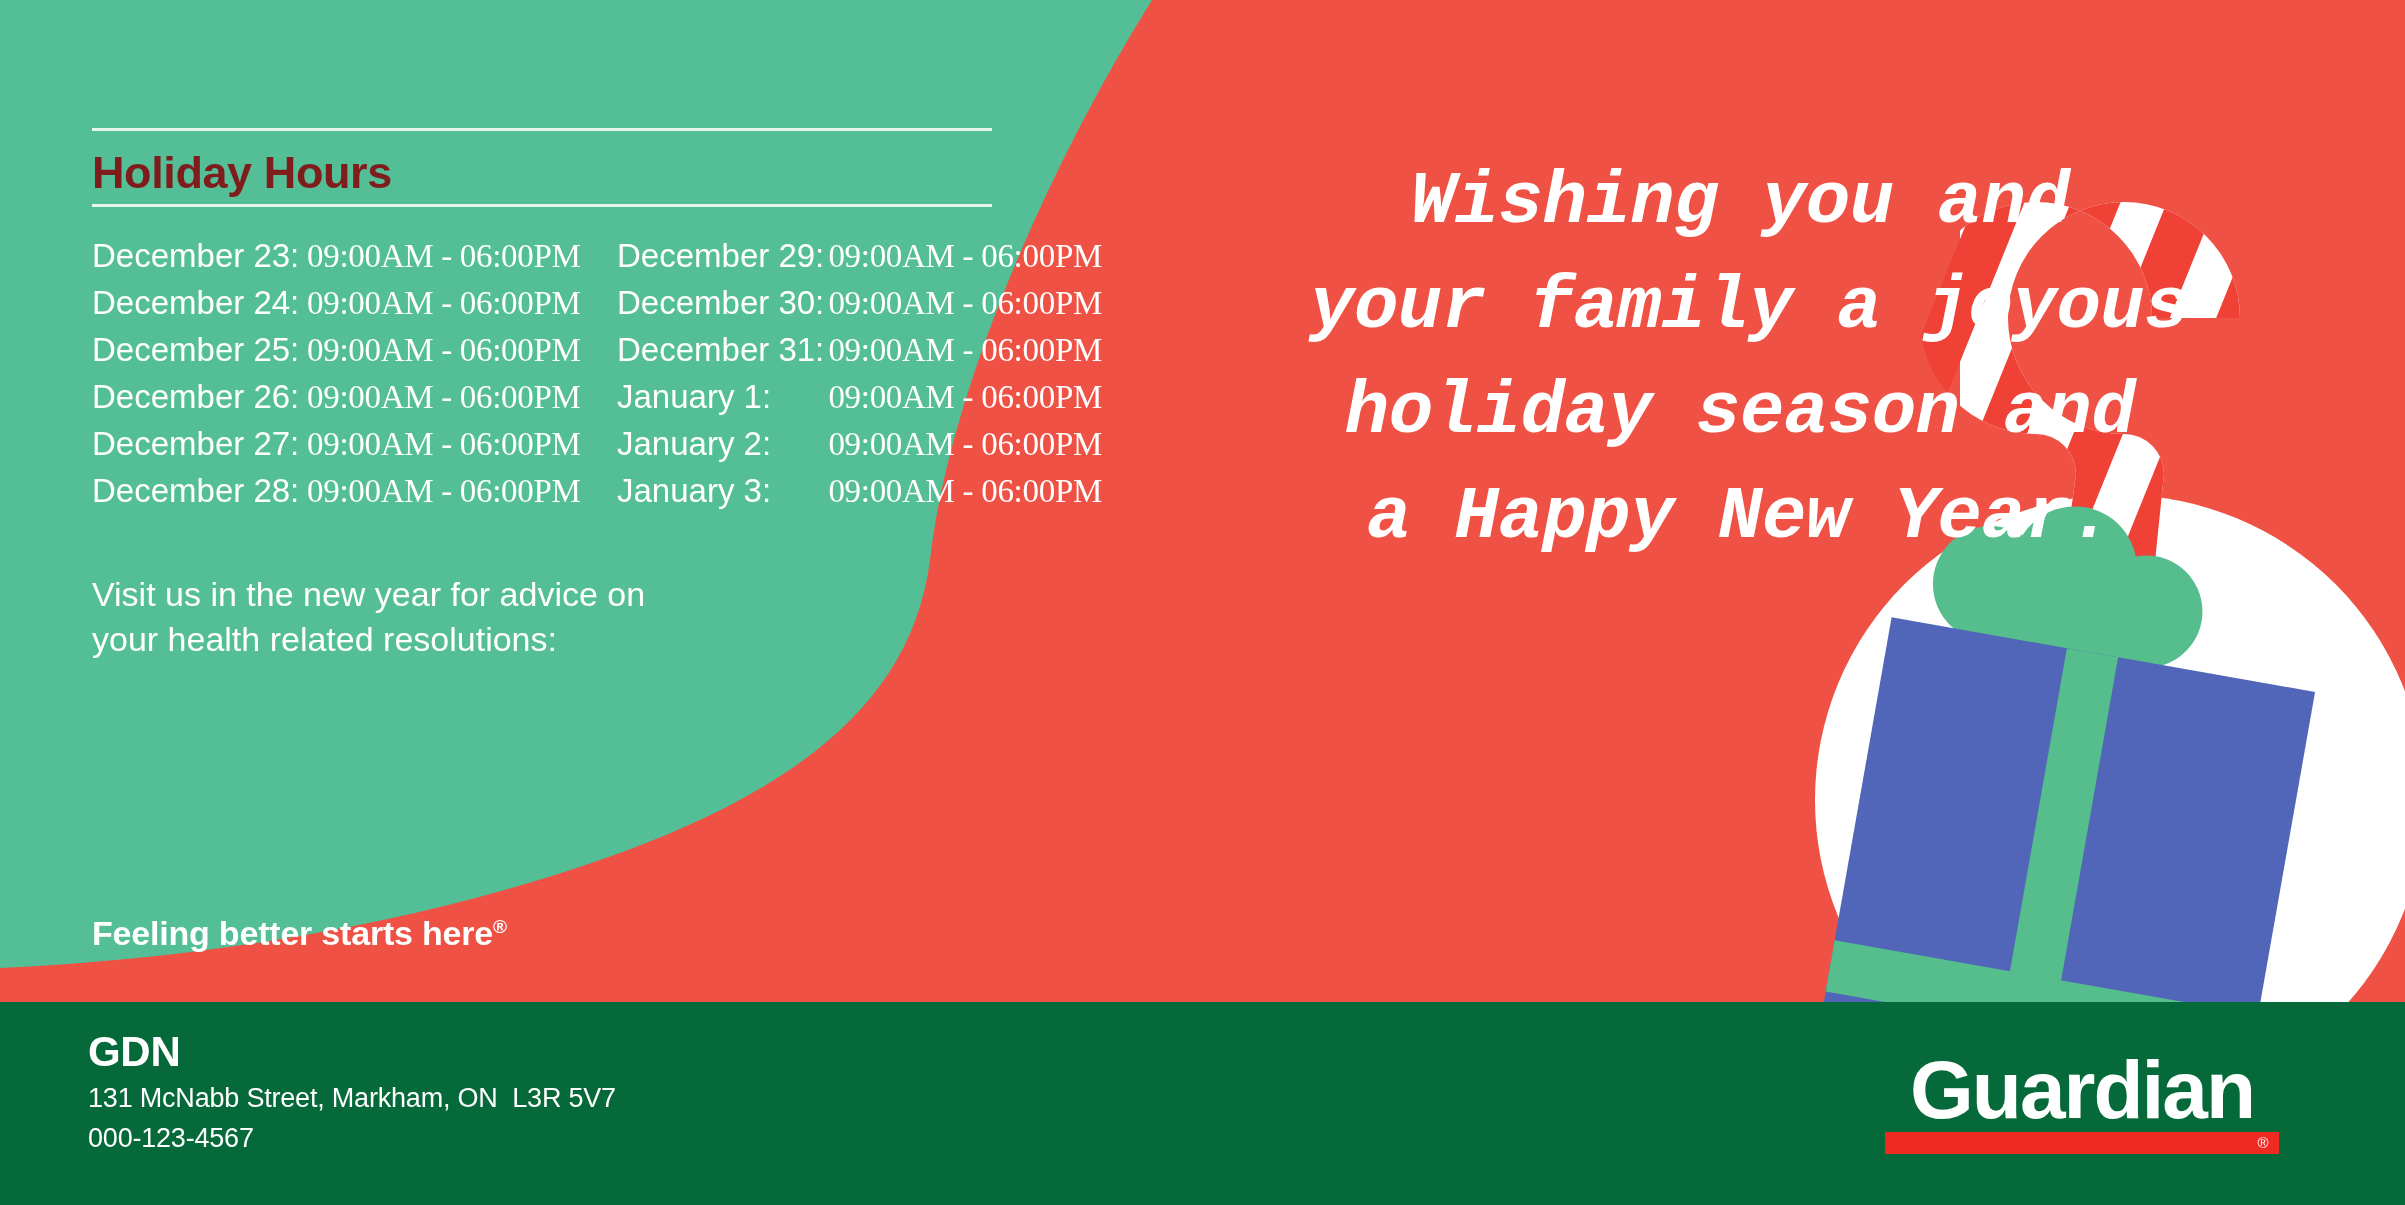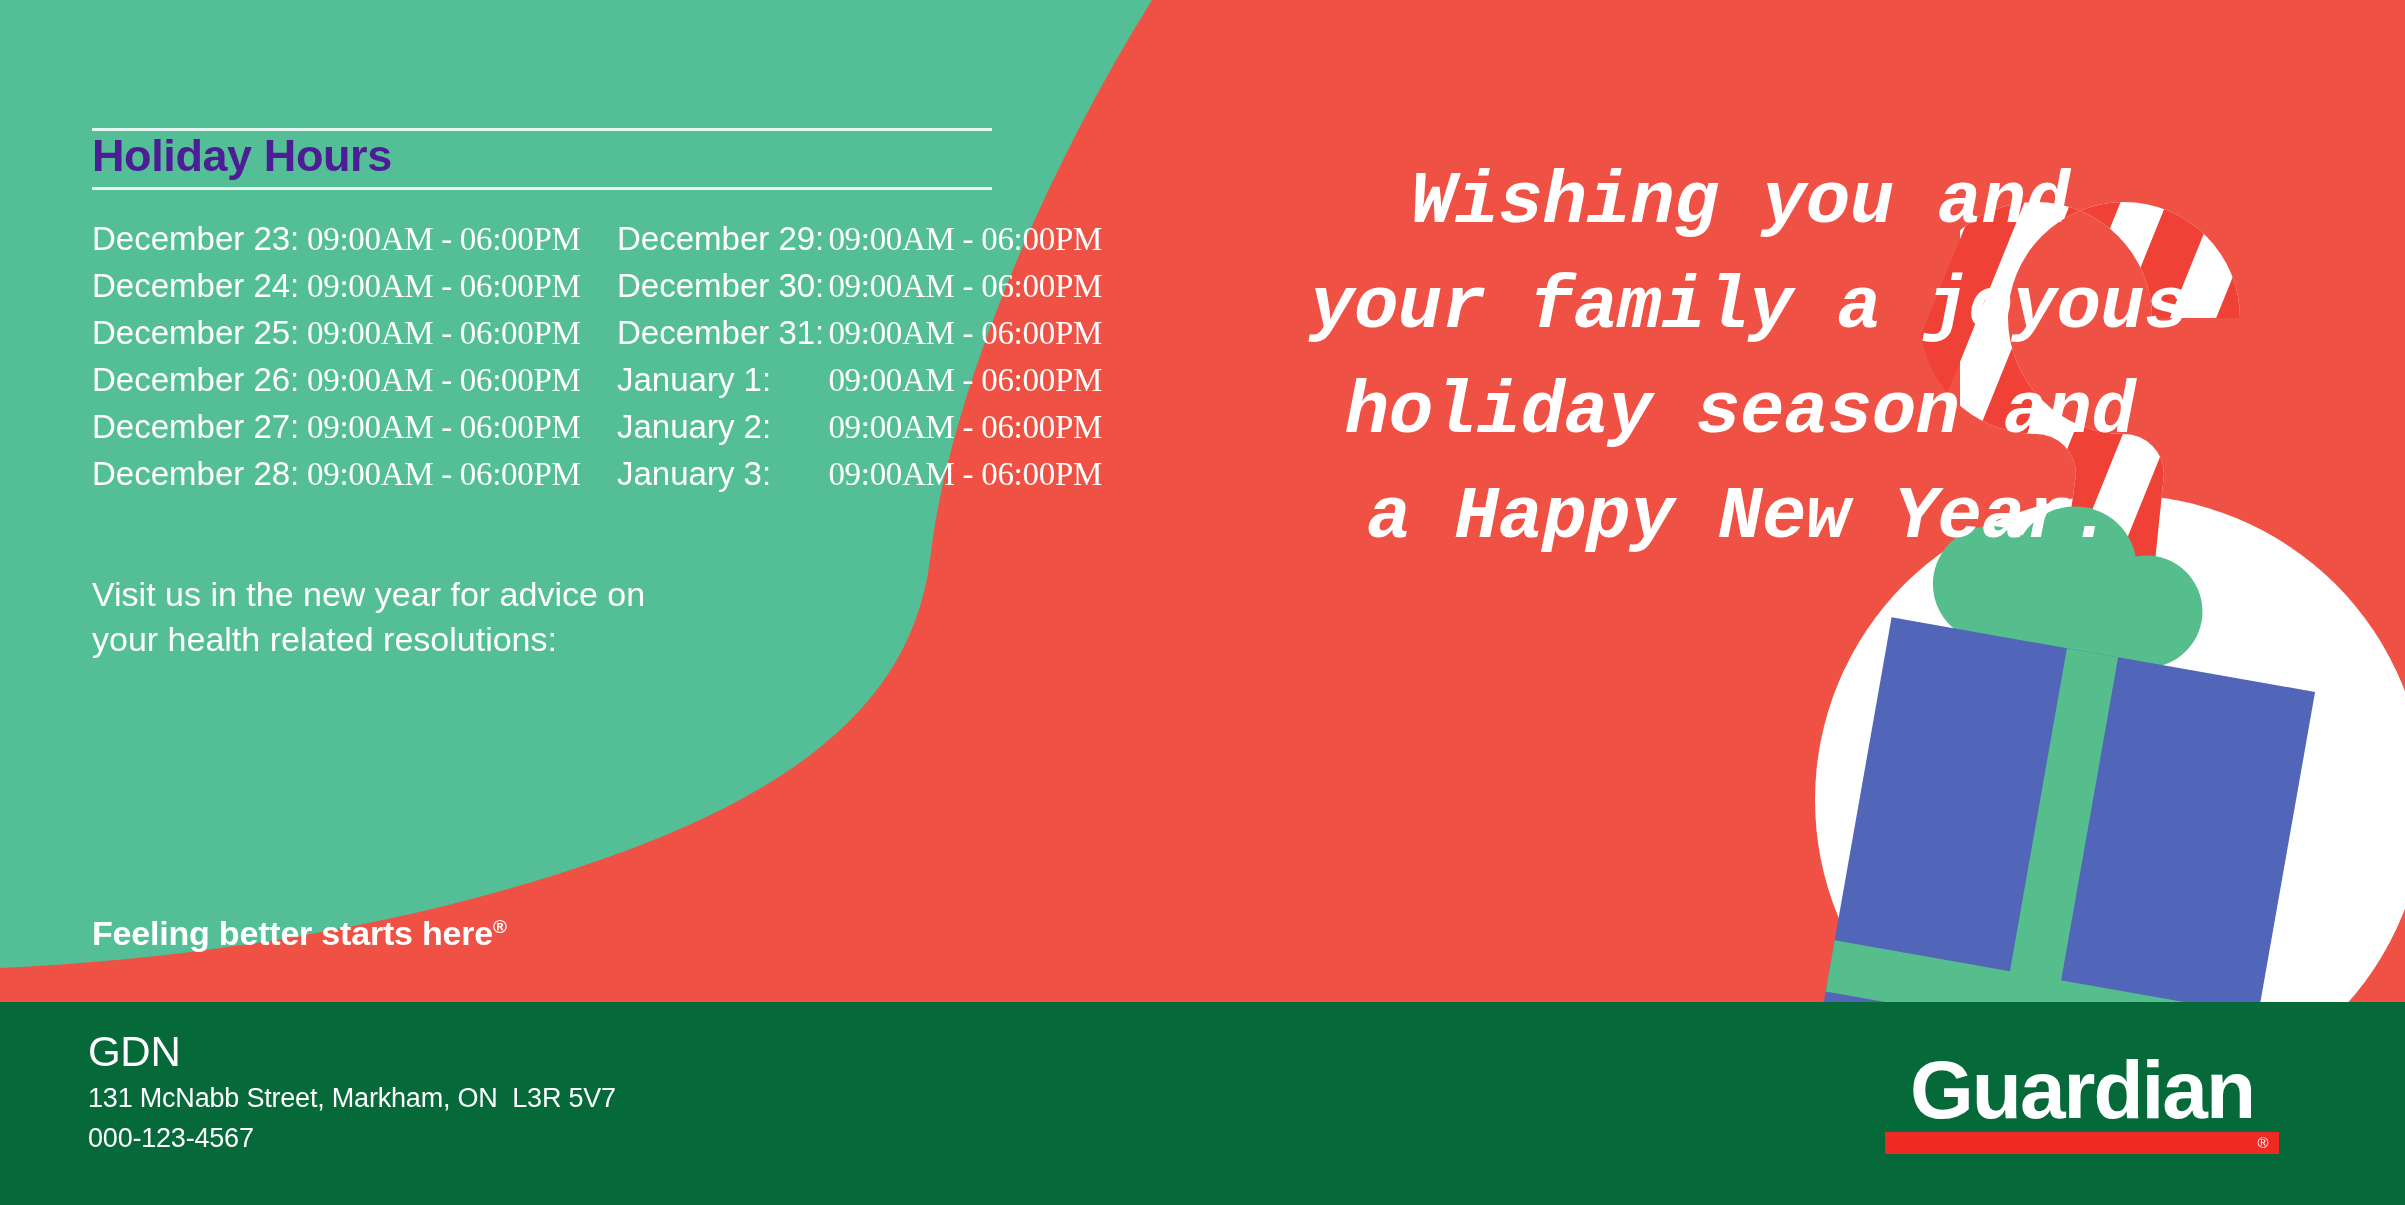--- a/index.html
+++ b/index.html
@@ -34,23 +34,23 @@
   }
   .rule {
     height: 3px;
     background: #ffffff;
     opacity: .85;
     width: 900px;
   }
   #hours-title {
     font-size: 45px;
     font-weight: bold;
-    color: #4c1d95;
+    color: #7f1d1d;
     letter-spacing: -0.4px;
-    padding: 1px 0 8px 0;
+    padding: 18px 0 8px 0;
     line-height: 1.05;
   }
   #hours-grid {
     margin-top: 30px;
     display: flex;
     gap: 12px;
     justify-content: flex-end;
   }
   .hours-col {
     display: flex;
@@ -134,21 +134,21 @@
     background: #06693a;
   }
   #store-block {
     position: absolute;
     left: 88px;
     top: 28px;
     color: #ffffff;
   }
   #store-name {
     font-size: 42px;
-    font-weight: normal;
+    font-weight: bold;
     line-height: 1.05;
     letter-spacing: -0.3px;
   }
   #store-address, #store-phone {
     font-size: 27px;
     line-height: 1.2;
     margin-top: 8px;
     letter-spacing: -0.2px;
     white-space: pre;
   }

